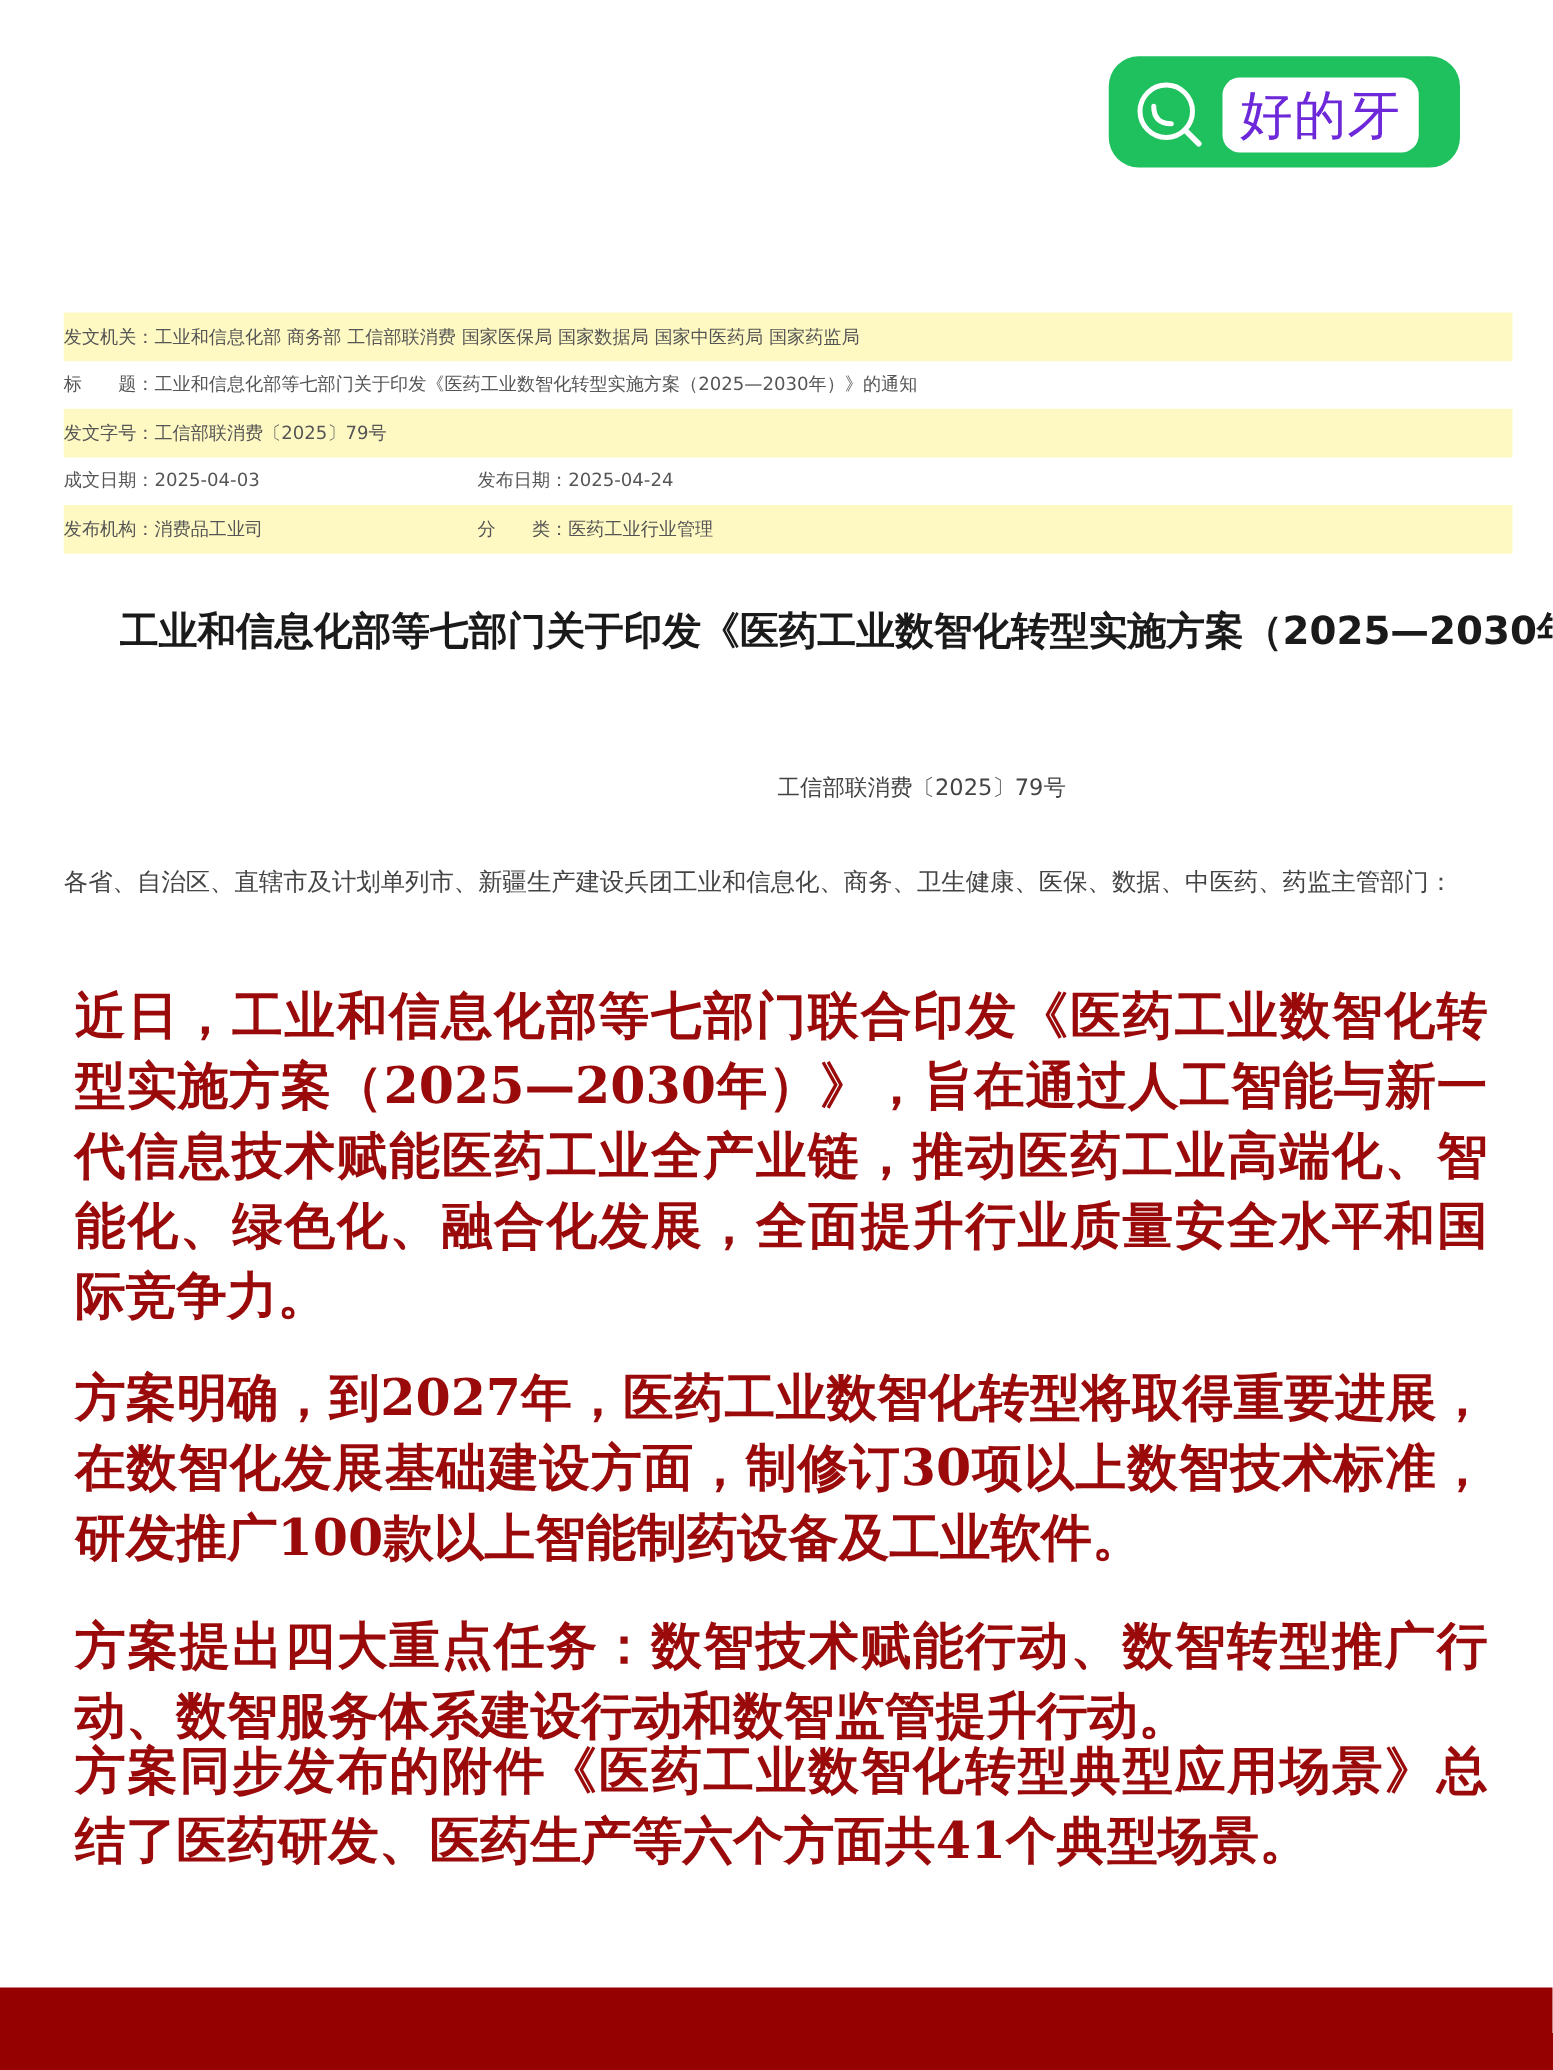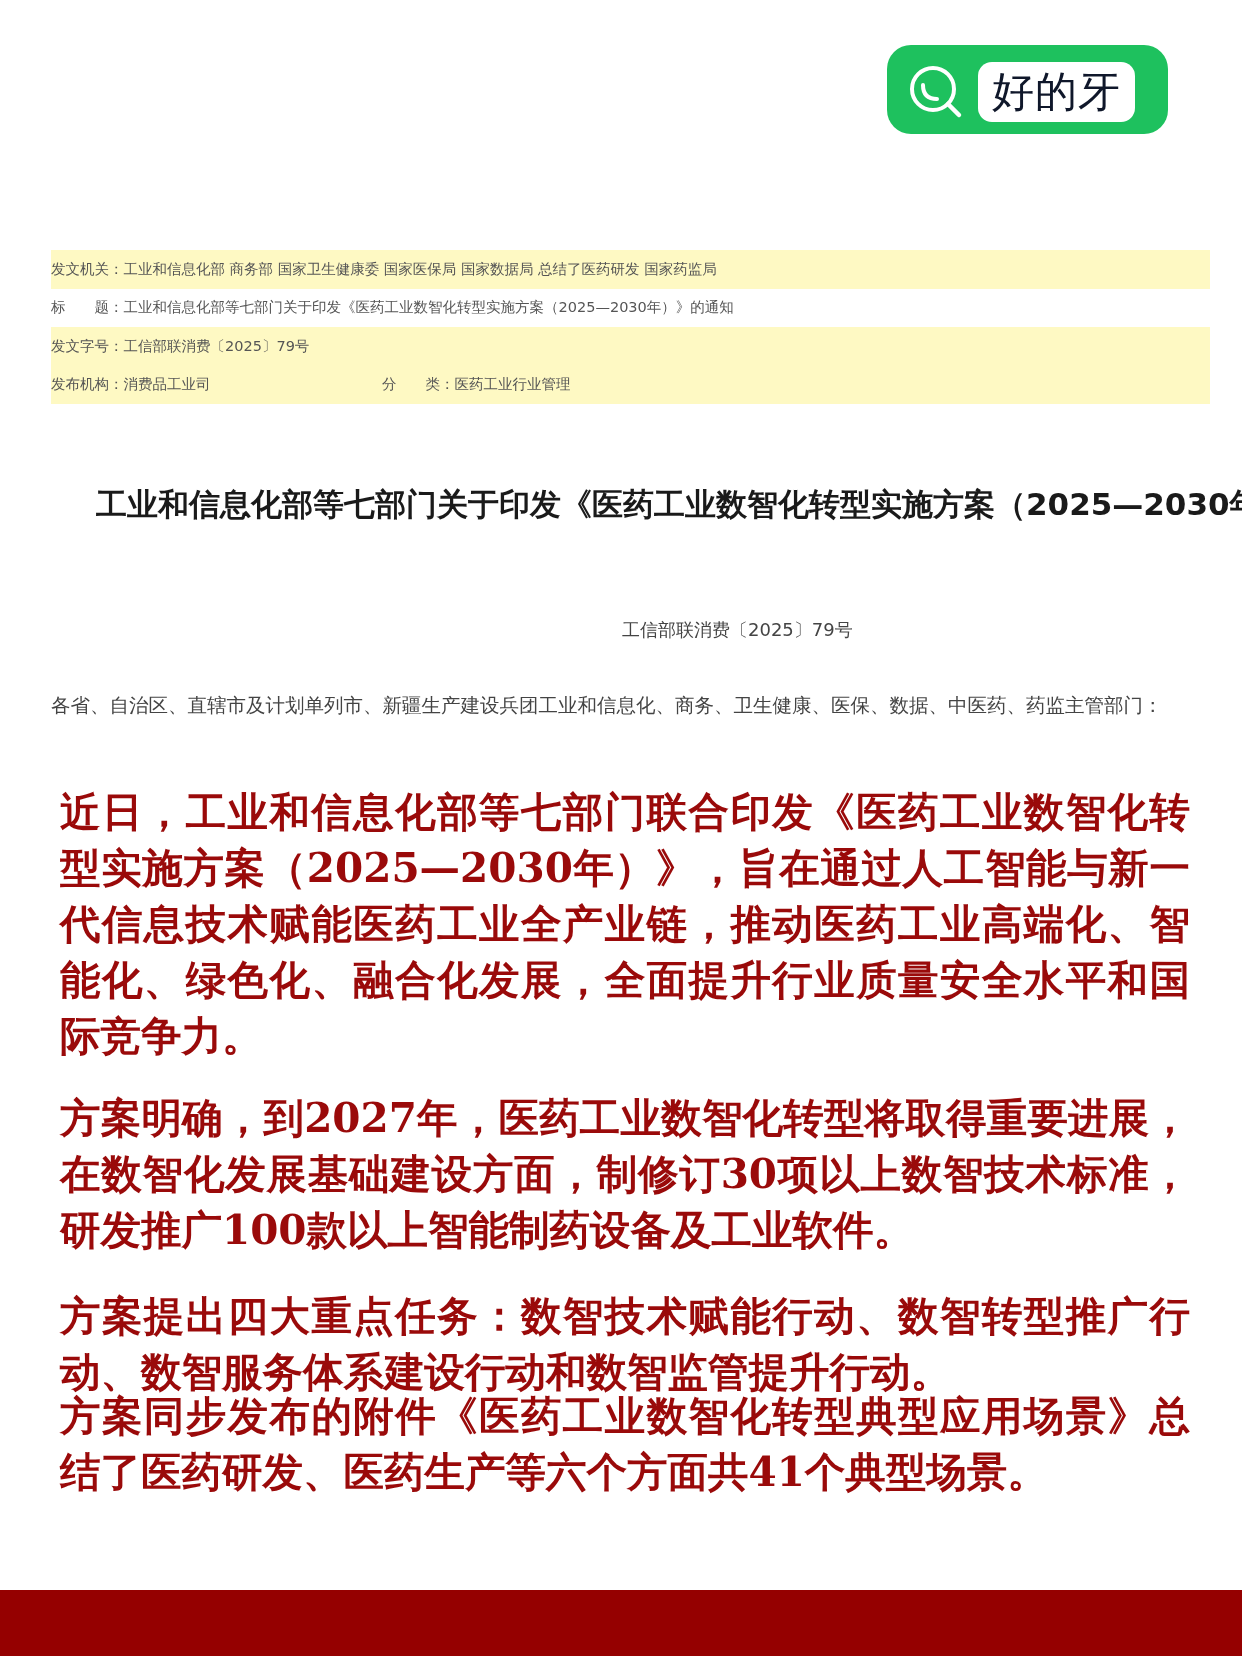--- a/index.html
+++ b/index.html
@@ -37,21 +37,21 @@
       left: 91px;
       top: 17px;
       width: 157px;
       height: 60px;
       background: #ffffff;
       border-radius: 14px;
       display: flex;
       align-items: center;
       justify-content: center;
       font-size: 42px;
-      color: #0f172a;
+      color: #6d28d9;
       letter-spacing: 1px;
       font-family: "DejaVu Sans", sans-serif;
     }
 
     
     .meta-table {
       position: absolute;
       left: 51px;
       top: 250px;
       width: 1159px;
@@ -155,33 +155,43 @@
       <line x1="43" y1="43" x2="54" y2="54" stroke="#ffffff" stroke-width="4.5" stroke-linecap="round"></line>
     </svg>
   </span>
   <div class="badge-box">好的牙</div>
 </div>
 
 <div class="meta-table">
   <div class="meta-row gray">
     <div class="meta-cell c1">
       <span class="meta-label">发文机关：</span>
-      <span class="meta-value">工业和信息化部 商务部 国家卫生健康委 国家医保局 国家数据局 总结了医药研发 国家药监局</span>
+      <span class="meta-value">工业和信息化部 商务部 工信部联消费 国家医保局 国家数据局 国家中医药局 国家药监局</span>
     </div>
   </div>
   <div class="meta-row">
     <div class="meta-cell c1">
       <span class="meta-label">标　　题：</span>
       <span class="meta-value">工业和信息化部等七部门关于印发《医药工业数智化转型实施方案（2025—2030年）》的通知</span>
     </div>
   </div>
   <div class="meta-row gray">
     <div class="meta-cell c1">
       <span class="meta-label">发文字号：</span>
       <span class="meta-value">工信部联消费〔2025〕79号</span>
+    </div>
+  </div>
+  <div class="meta-row">
+    <div class="meta-cell c1">
+      <span class="meta-label">成文日期：</span>
+      <span class="meta-value">2025-04-03</span>
+    </div>
+    <div class="meta-cell c2">
+      <span class="meta-label">发布日期：</span>
+      <span class="meta-value">2025-04-24</span>
     </div>
   </div>
   <div class="meta-row gray">
     <div class="meta-cell c1">
       <span class="meta-label">发布机构：</span>
       <span class="meta-value">消费品工业司</span>
     </div>
     <div class="meta-cell c2">
       <span class="meta-label">分　　类：</span>
       <span class="meta-value">医药工业行业管理</span>

